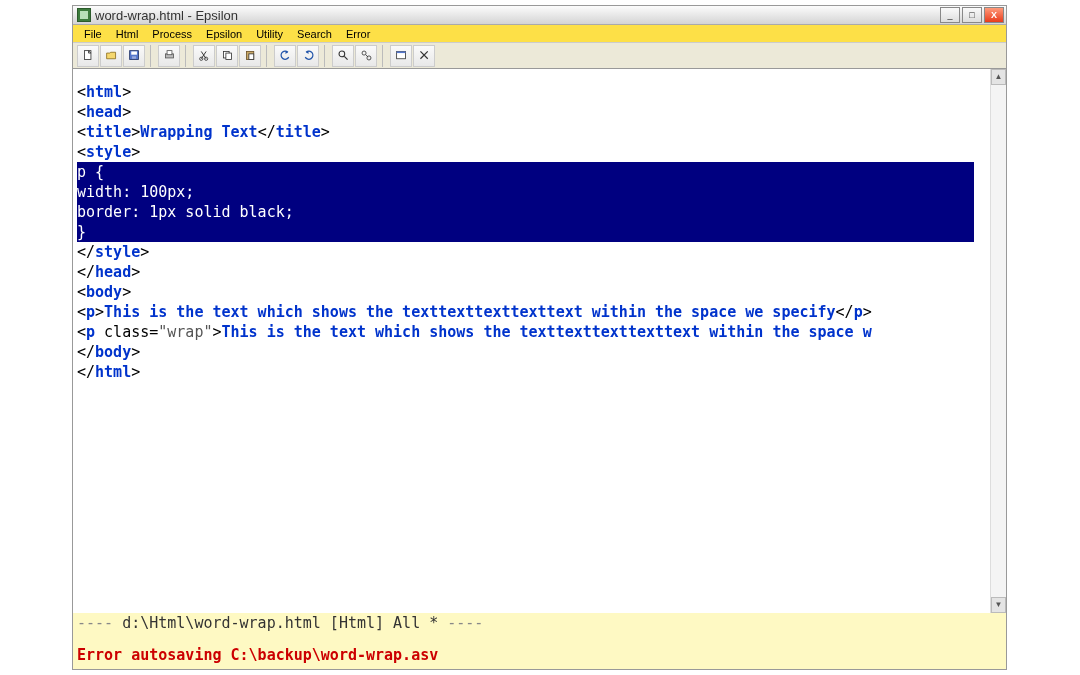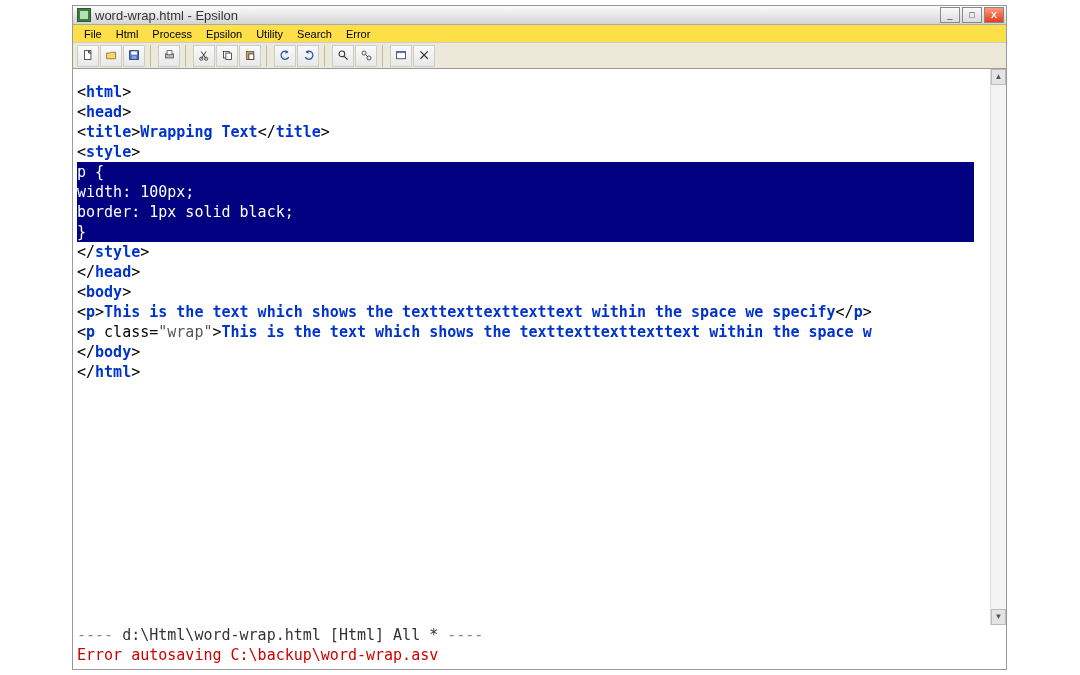--- a/index.html
+++ b/index.html
@@ -62,27 +62,27 @@
 .pln { color:#000; }
 
 .scrollbar-v {
   width:16px; background:#f0f0f0; border-left:1px solid #ddd;
   display:flex; flex-direction:column;
 }
 .sb-btn { height:16px; background:#e4e4e4; border:1px solid #bbb; font-size:8px; text-align:center; line-height:14px; color:#555;}
 .sb-track { flex:1; background:#f4f4f4; }
 
 .statusbar {
-  background:#ffffff; font-family:"Lucida Console",Consolas,monospace;
+  background:#fef9c3; font-family:"Lucida Console",Consolas,monospace;
   font-size:15px; line-height:20px; padding:0 4px 4px 4px;
   border-top:0;
 }
 .status-line1 { color:#333; }
 .status-line1 .dash{color:#888;}
-.status-line2 { color:#cc0000; font-weight:normal; }
+.status-line2 { color:#cc0000; font-weight:bold;margin-top:12px; }
 </style>
 </head>
 <body>
 
 <div class="window">
 
   <div class="titlebar">
     <div class="app-icon"></div>
     <div class="title-text">word-wrap.html - Epsilon</div>
     <div class="winbtns">

